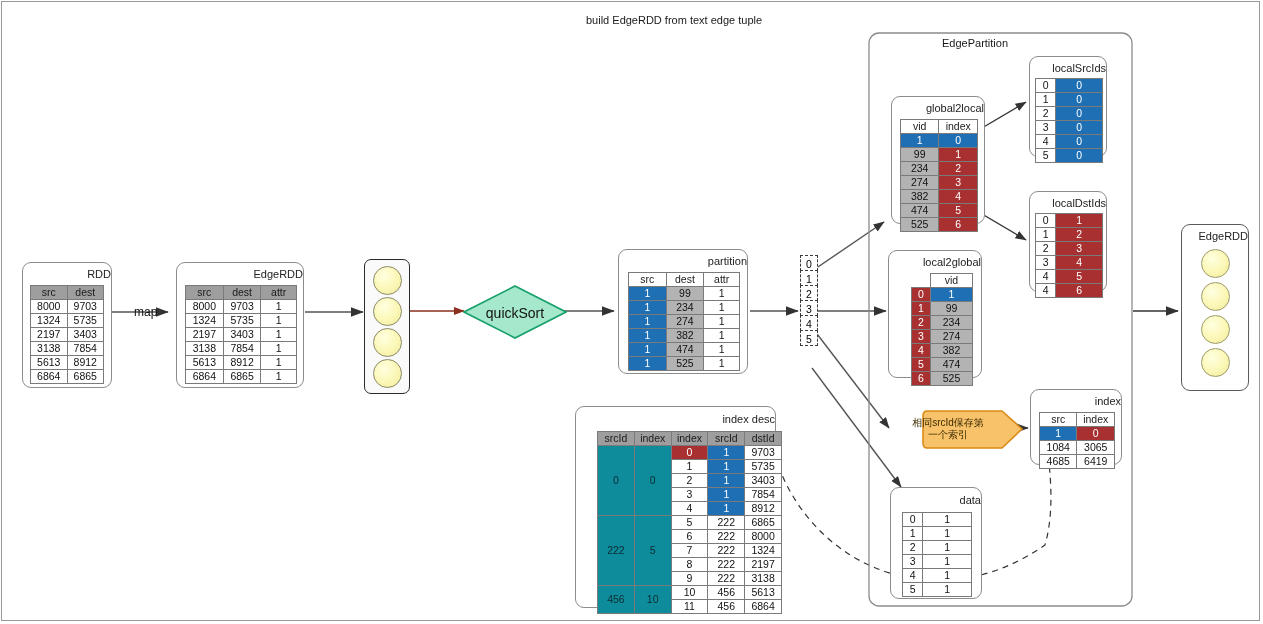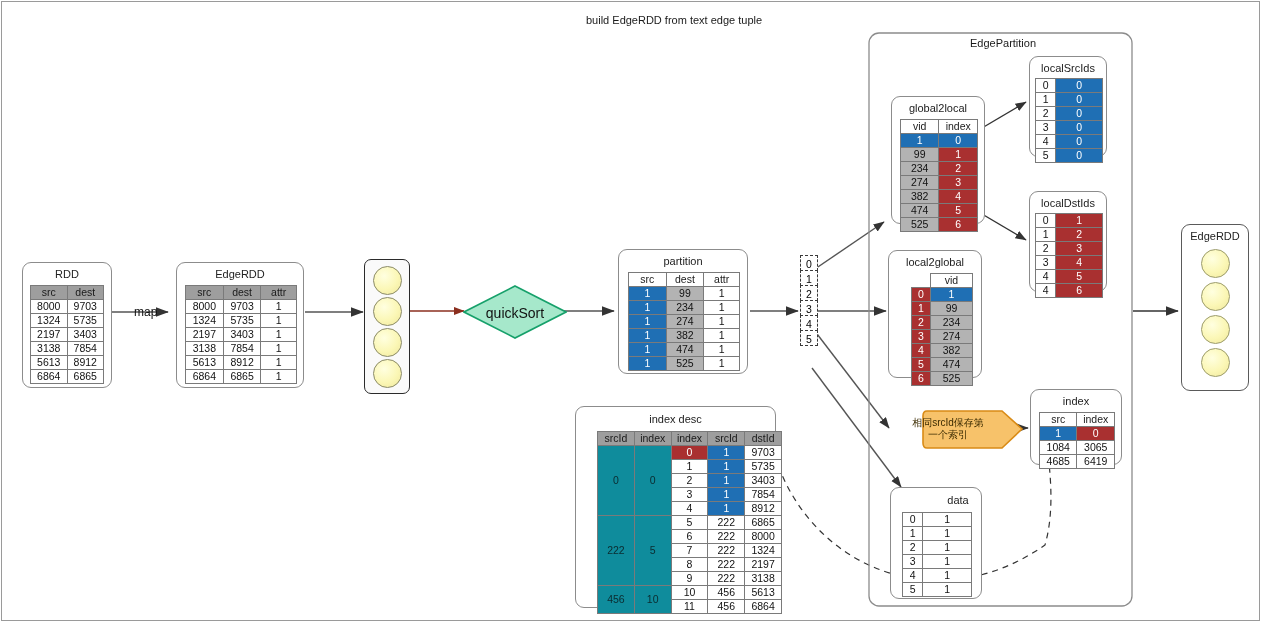--- a/index.html
+++ b/index.html
@@ -10,21 +10,21 @@
   }
   #canvas{position:absolute;left:0;top:0;width:1057px;height:624px;}
   .border-frame{position:absolute;left:1px;top:1px;width:1259px;height:620px;
     border:1px solid #9a9a9a;box-sizing:border-box;}
   svg.wires{position:absolute;left:0;top:0;width:1263px;height:624px;pointer-events:none;}
 
   .title{position:absolute;font-size:11px;color:#1a1a1a;white-space:nowrap;}
 
   .box{position:absolute;background:#fff;border:1.3px solid #8c8c8c;border-radius:9px;
        box-sizing:border-box;}
-  .box-title{position:absolute;width:100%;text-align:center;font-size:11px;color:#222;}
+  .box-title{position:absolute;width:100%;text-align:right;font-size:11px;color:#222;}
 
   table.grid{border-collapse:collapse;position:absolute;}
   table.grid td,table.grid th{
     border:1px solid #7a7a7a;
     font-size:10.5px;font-weight:normal;
     text-align:center;padding:0;height:13px;line-height:13px;
     box-sizing:border-box;
     font-family:"Liberation Sans","DejaVu Sans",sans-serif;
   }
   th.hdr{background:#9e9e9e;color:#1a1a1a;}
@@ -256,21 +256,21 @@
 
   <div class="vlist" style="left:800px;top:256px;">
     <div class="vcell">0</div>
     <div class="vcell">1</div>
     <div class="vcell">2</div>
     <div class="vcell">3</div>
     <div class="vcell">4</div>
     <div class="vcell">5</div>
   </div>
 
-  <div class="title" style="left:970px;top:37px;text-align:center;">EdgePartition</div>
+  <div class="title" style="left:942px;top:37px;text-align:center;">EdgePartition</div>
 
   <div class="box" style="left:891px;top:96px;width:94px;height:128px;">
     <div class="box-title" style="top:5px;">global2local</div>
     <table class="grid" style="left:8px;top:22px;width:78px;">
       <thead>
           <tr>
         <th class="hdrw" style="width:39px">vid</th>
         <th class="hdrw" style="width:39px">index</th>
       </tr>
         </thead>
@@ -440,21 +440,21 @@
             <td class="white">3065</td>
           </tr>
         <tr>
             <td class="white">4685</td>
             <td class="white">6419</td>
           </tr>
       </tbody>
     </table>
   </div>
 
-  <div class="box" style="left:890px;top:487px;width:92px;height:112px;padding-left:22px;">
+  <div class="box" style="left:890px;top:487px;width:92px;height:112px;">
     <div class="box-title" style="top:6px;">data</div>
     <table class="grid" style="left:11px;top:24px;width:70px;">
       <tbody>
         <tr>
             <td class="idx">0</td>
             <td class="white" style="width:48px">1</td>
           </tr>
         <tr>
             <td class="idx">1</td>
             <td class="white">1</td>

